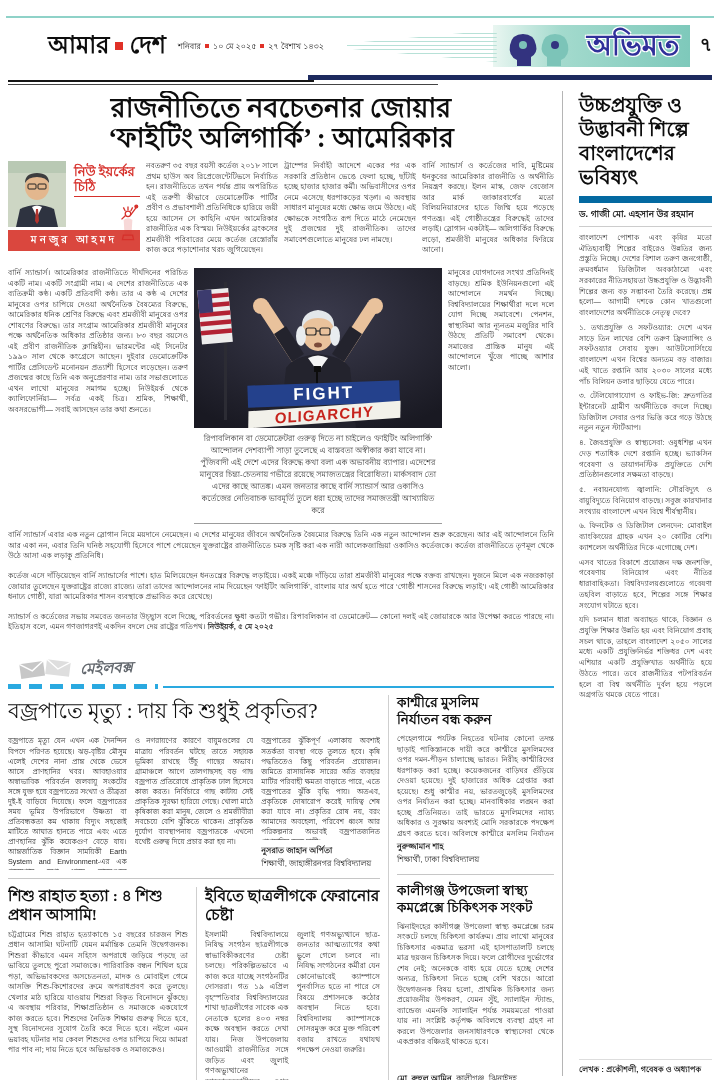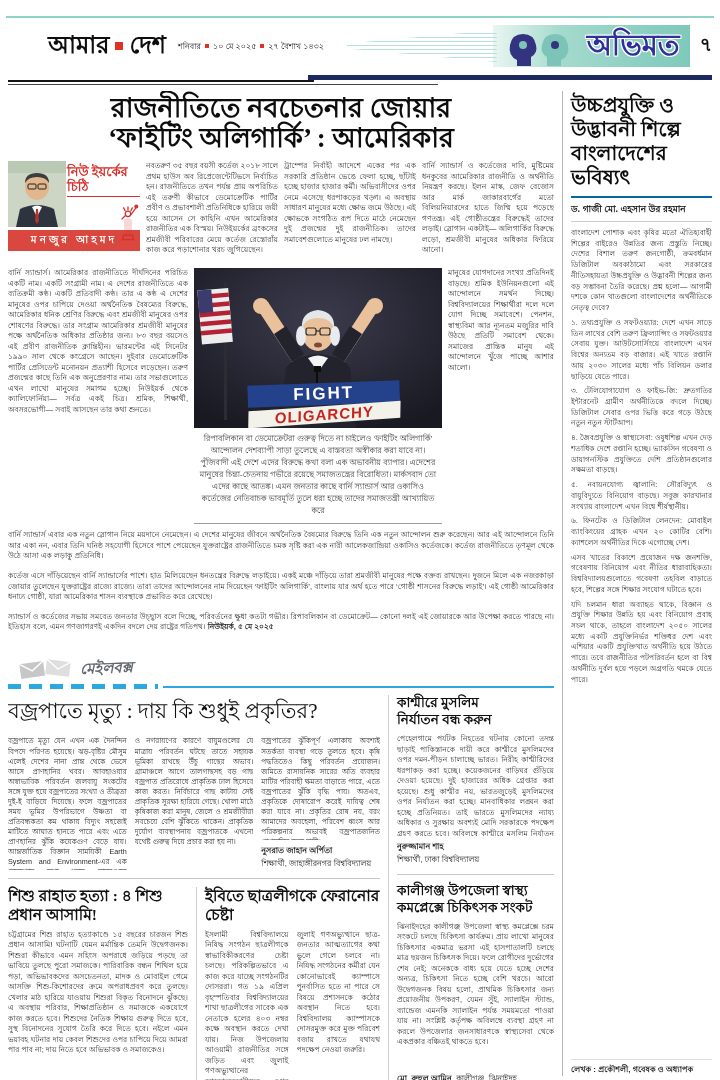--- a/index.html
+++ b/index.html
@@ -24,34 +24,34 @@
                  text-shadow:1px 1px 0 #fff,-1px -1px 0 #fff,1px -1px 0 #fff,-1px 1px 0 #fff;margin-left:6px;}
   .page-num{font-size:19px;font-weight:bold;color:#111;margin-left:10px;}
   .header-rules{position:relative;height:10px;margin:3px 8px 0 8px;}
   .rule-navy{position:absolute;left:300px;right:0;top:0;height:5px;background:#1d2a5e;}
   .rule-thin{position:absolute;left:0;top:5px;width:306px;border-top:2px solid #161616;}
   .rule-thin2{position:absolute;left:0;top:9px;width:430px;border-top:1px solid #444;}
 
   
   .content{display:flex;gap:8px;margin:6px 8px 0 8px;height:990px;overflow:hidden;}
   .left-stack{width:546px;flex:0 0 546px;}
-  .rail{flex:1;border-left:1px solid #b5b5b5;padding-left:8px;display:flex;flex-direction:column;height:985px;}
+  .rail{flex:1;border-left:1px solid #b5b5b5;padding-left:16px;display:flex;flex-direction:column;height:985px;}
 
   
   .lead-hl{font-family:"Liberation Serif","DejaVu Serif",serif;text-align:center;font-weight:700;
            font-size:27px;line-height:1.12;color:#0d0d0d;margin:2px 0 8px;}
   .band{display:flex;gap:6px;}
   .bcol{font-size:7.5px;line-height:1.4;text-align:justify;color:#2a2a2a;overflow:hidden;}
   .band1{height:102px;}
   .band2{margin-top:5px;}
   .band3{margin-top:6px;height:116px;flex-direction:column;}
   .band1 .bcol,.band3 .bcol{flex:1;}
 
   .author-card{width:132px;flex:0 0 132px;position:relative;}
-  .ac-top{display:flex;gap:1px;}
+  .ac-top{display:flex;gap:8px;}
   .kicker{color:#d6302b;font-weight:bold;font-size:13px;line-height:1.15;font-family:"Liberation Serif","DejaVu Serif",serif;
           border-bottom:1px solid #d6302b;padding-bottom:1px;margin-top:4px;}
   .ac-right{flex:1;position:relative;}
   .statue{position:absolute;right:0;bottom:-18px;}
   .author-bar{margin-top:3px;background:#da473e;color:#fff;font-weight:bold;font-size:10.5px;
               text-align:center;letter-spacing:3px;padding:2px 0;}
 
   .lcol2{width:180px;flex:0 0 180px;height:232px;}
   .rcol2{flex:1;height:232px;}
   .photo-fig{width:248px;flex:0 0 248px;}
@@ -85,21 +85,21 @@
   .sig{font-size:8px;margin-top:4px;color:#222;}
   .sig b{font-weight:bold;}
   .sig .blk{display:block;}
   .hr-gray{border:none;border-top:1px solid #c6c6c6;margin:8px 0;}
   .bottom-row{display:flex;gap:8px;}
   .rahat-col{width:180px;flex:0 0 180px;}
   .ibi-col{flex:1;}
 
   
   .rail-hl{font-family:"Liberation Serif","DejaVu Serif",serif;font-size:20px;font-weight:700;line-height:1.2;color:#0d0d0d;margin:2px 0 7px;}
-  .rail-author{font-size:9px;font-weight:bold;color:#111;border-top:2px solid #0369a1;border-bottom:1px solid #ccc;padding:4px 0;margin-bottom:6px;}
+  .rail-author{font-size:9px;font-weight:bold;color:#111;border-top:7px solid #0369a1;border-bottom:1px solid #ccc;padding:4px 0;margin-bottom:6px;}
   .rail-body{flex:1;overflow:hidden;}
   .rail-body p{font-size:7.4px;line-height:1.45;text-align:justify;color:#2a2a2a;margin:0 0 4px;}
   .rail-footer{font-size:8px;font-weight:bold;margin-top:4px;border-top:1px solid #ddd;padding-top:3px;}
 </style>
 </head>
 <body>
 
 <div class="page">
 
   <div class="topline"></div>

